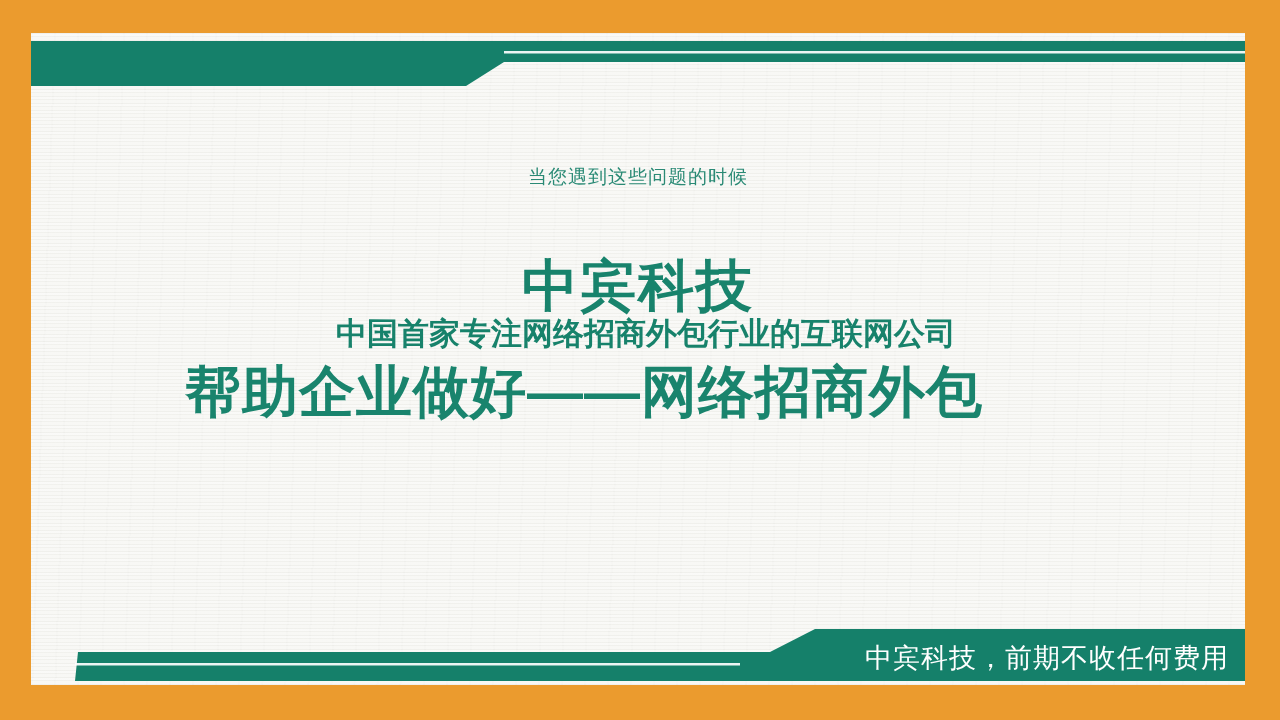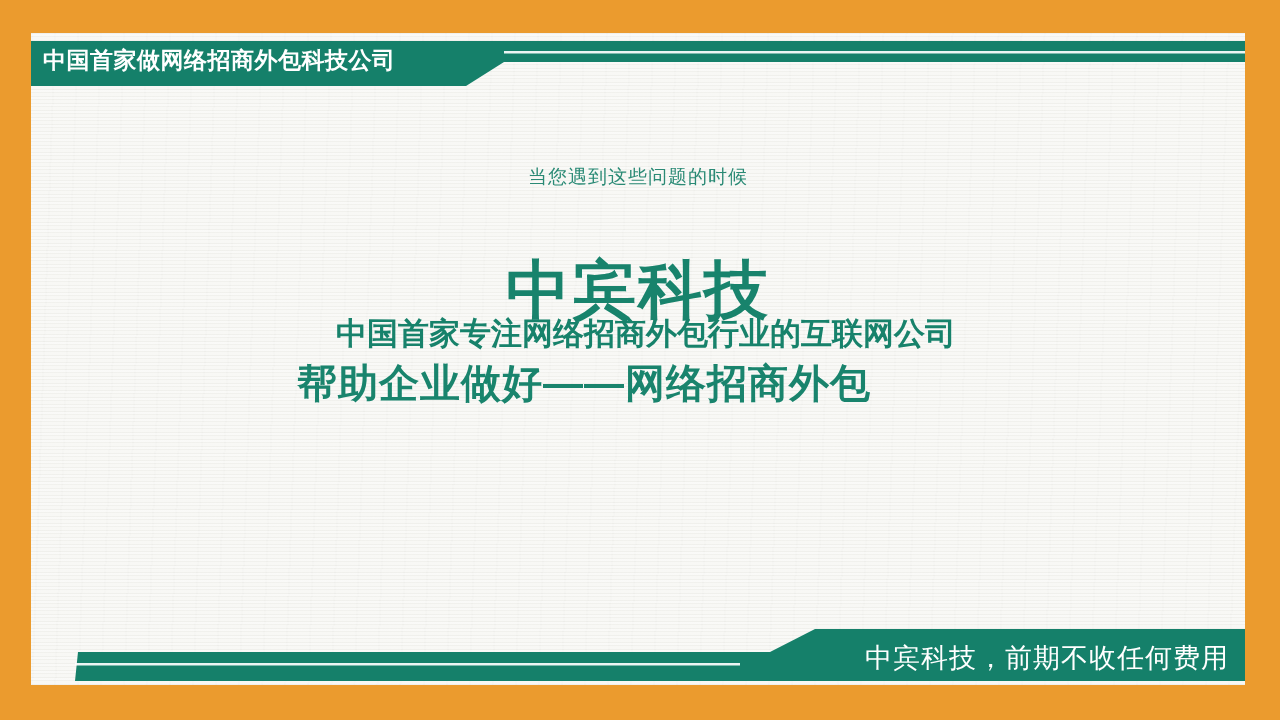--- a/index.html
+++ b/index.html
@@ -94,21 +94,21 @@
     font-weight: normal;
     letter-spacing: 1px;
     color: #2a8a75;
   }
 
   #bigtitle {
     position: absolute;
     left: 0;
     top: 225px;
     width: 1214px;
-    font-size: 64px;
+    font-size: 56px;
     font-weight: bold;
     letter-spacing: 2px;
     line-height: 1;
     color: #18836c;
   }
 
   #subtitle {
     position: absolute;
     left: 8px;
     top: 285px;
@@ -118,21 +118,21 @@
     letter-spacing: 0px;
     line-height: 1;
     color: #17826b;
   }
 
   #headline {
     position: absolute;
     left: 0;
     top: 327px;
     width: 1106px;
-    font-size: 40px;
+    font-size: 56px;
     font-weight: bold;
     letter-spacing: 1px;
     line-height: 1.15;
     color: #19846d;
     white-space: nowrap;
   }
 
   
   #footer-band {
     position: absolute;
@@ -166,21 +166,20 @@
 
     <div id="header-band">
       <svg width="1214" height="46" viewBox="0 0 1214 46" xmlns="http://www.w3.org/2000/svg">
 
         <path d="M0,0 L1214,0 L1214,21 L473,21 L435,45 L0,45 Z" fill="#15806a"></path>
 
         <rect x="473" y="10" width="741" height="2.5" fill="#ffffff" opacity="0.92"></rect>
       </svg>
     </div>
 
-    <div id="header-title">中国首家做网络招商外包科技公司</div>
 
     <div id="center">
       <div id="eyebrow">当您遇到这些问题的时候</div>
 
       <div id="bigtitle">中宾科技</div>
 
       <div id="subtitle">中国首家专注网络招商外包行业的互联网公司</div>
 
       <div id="headline">帮助企业做好——网络招商外包</div>
     </div>

